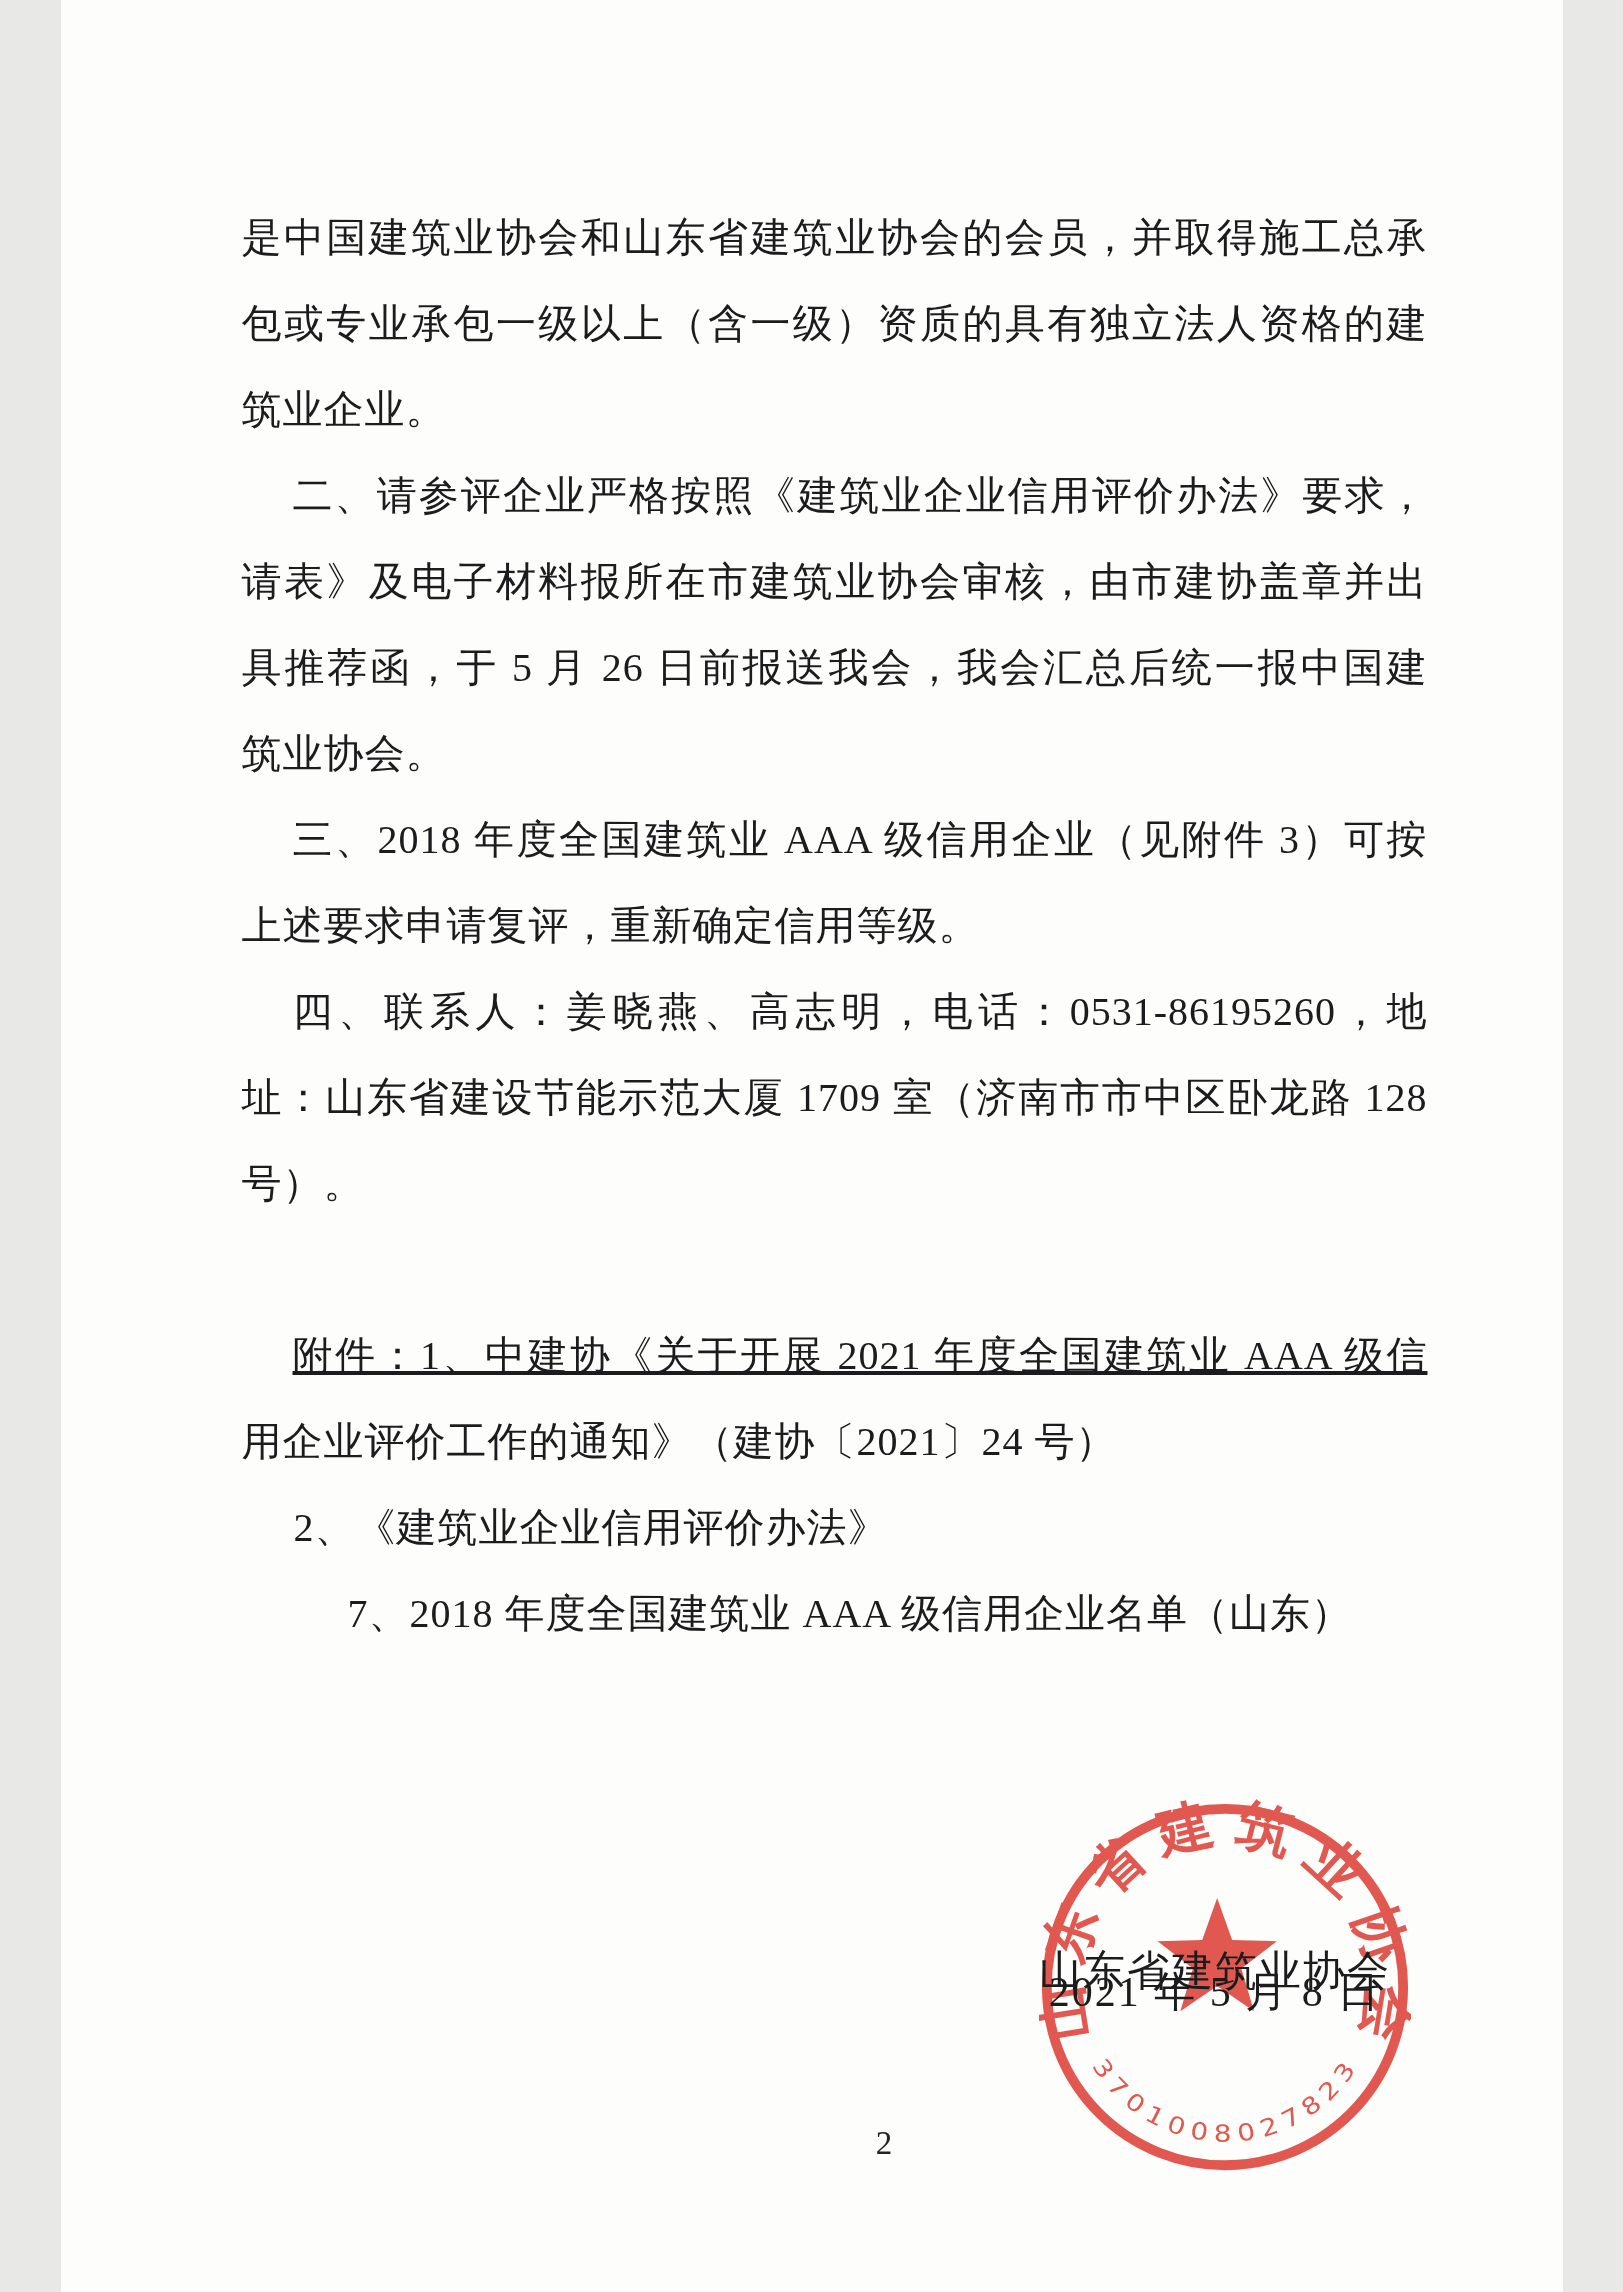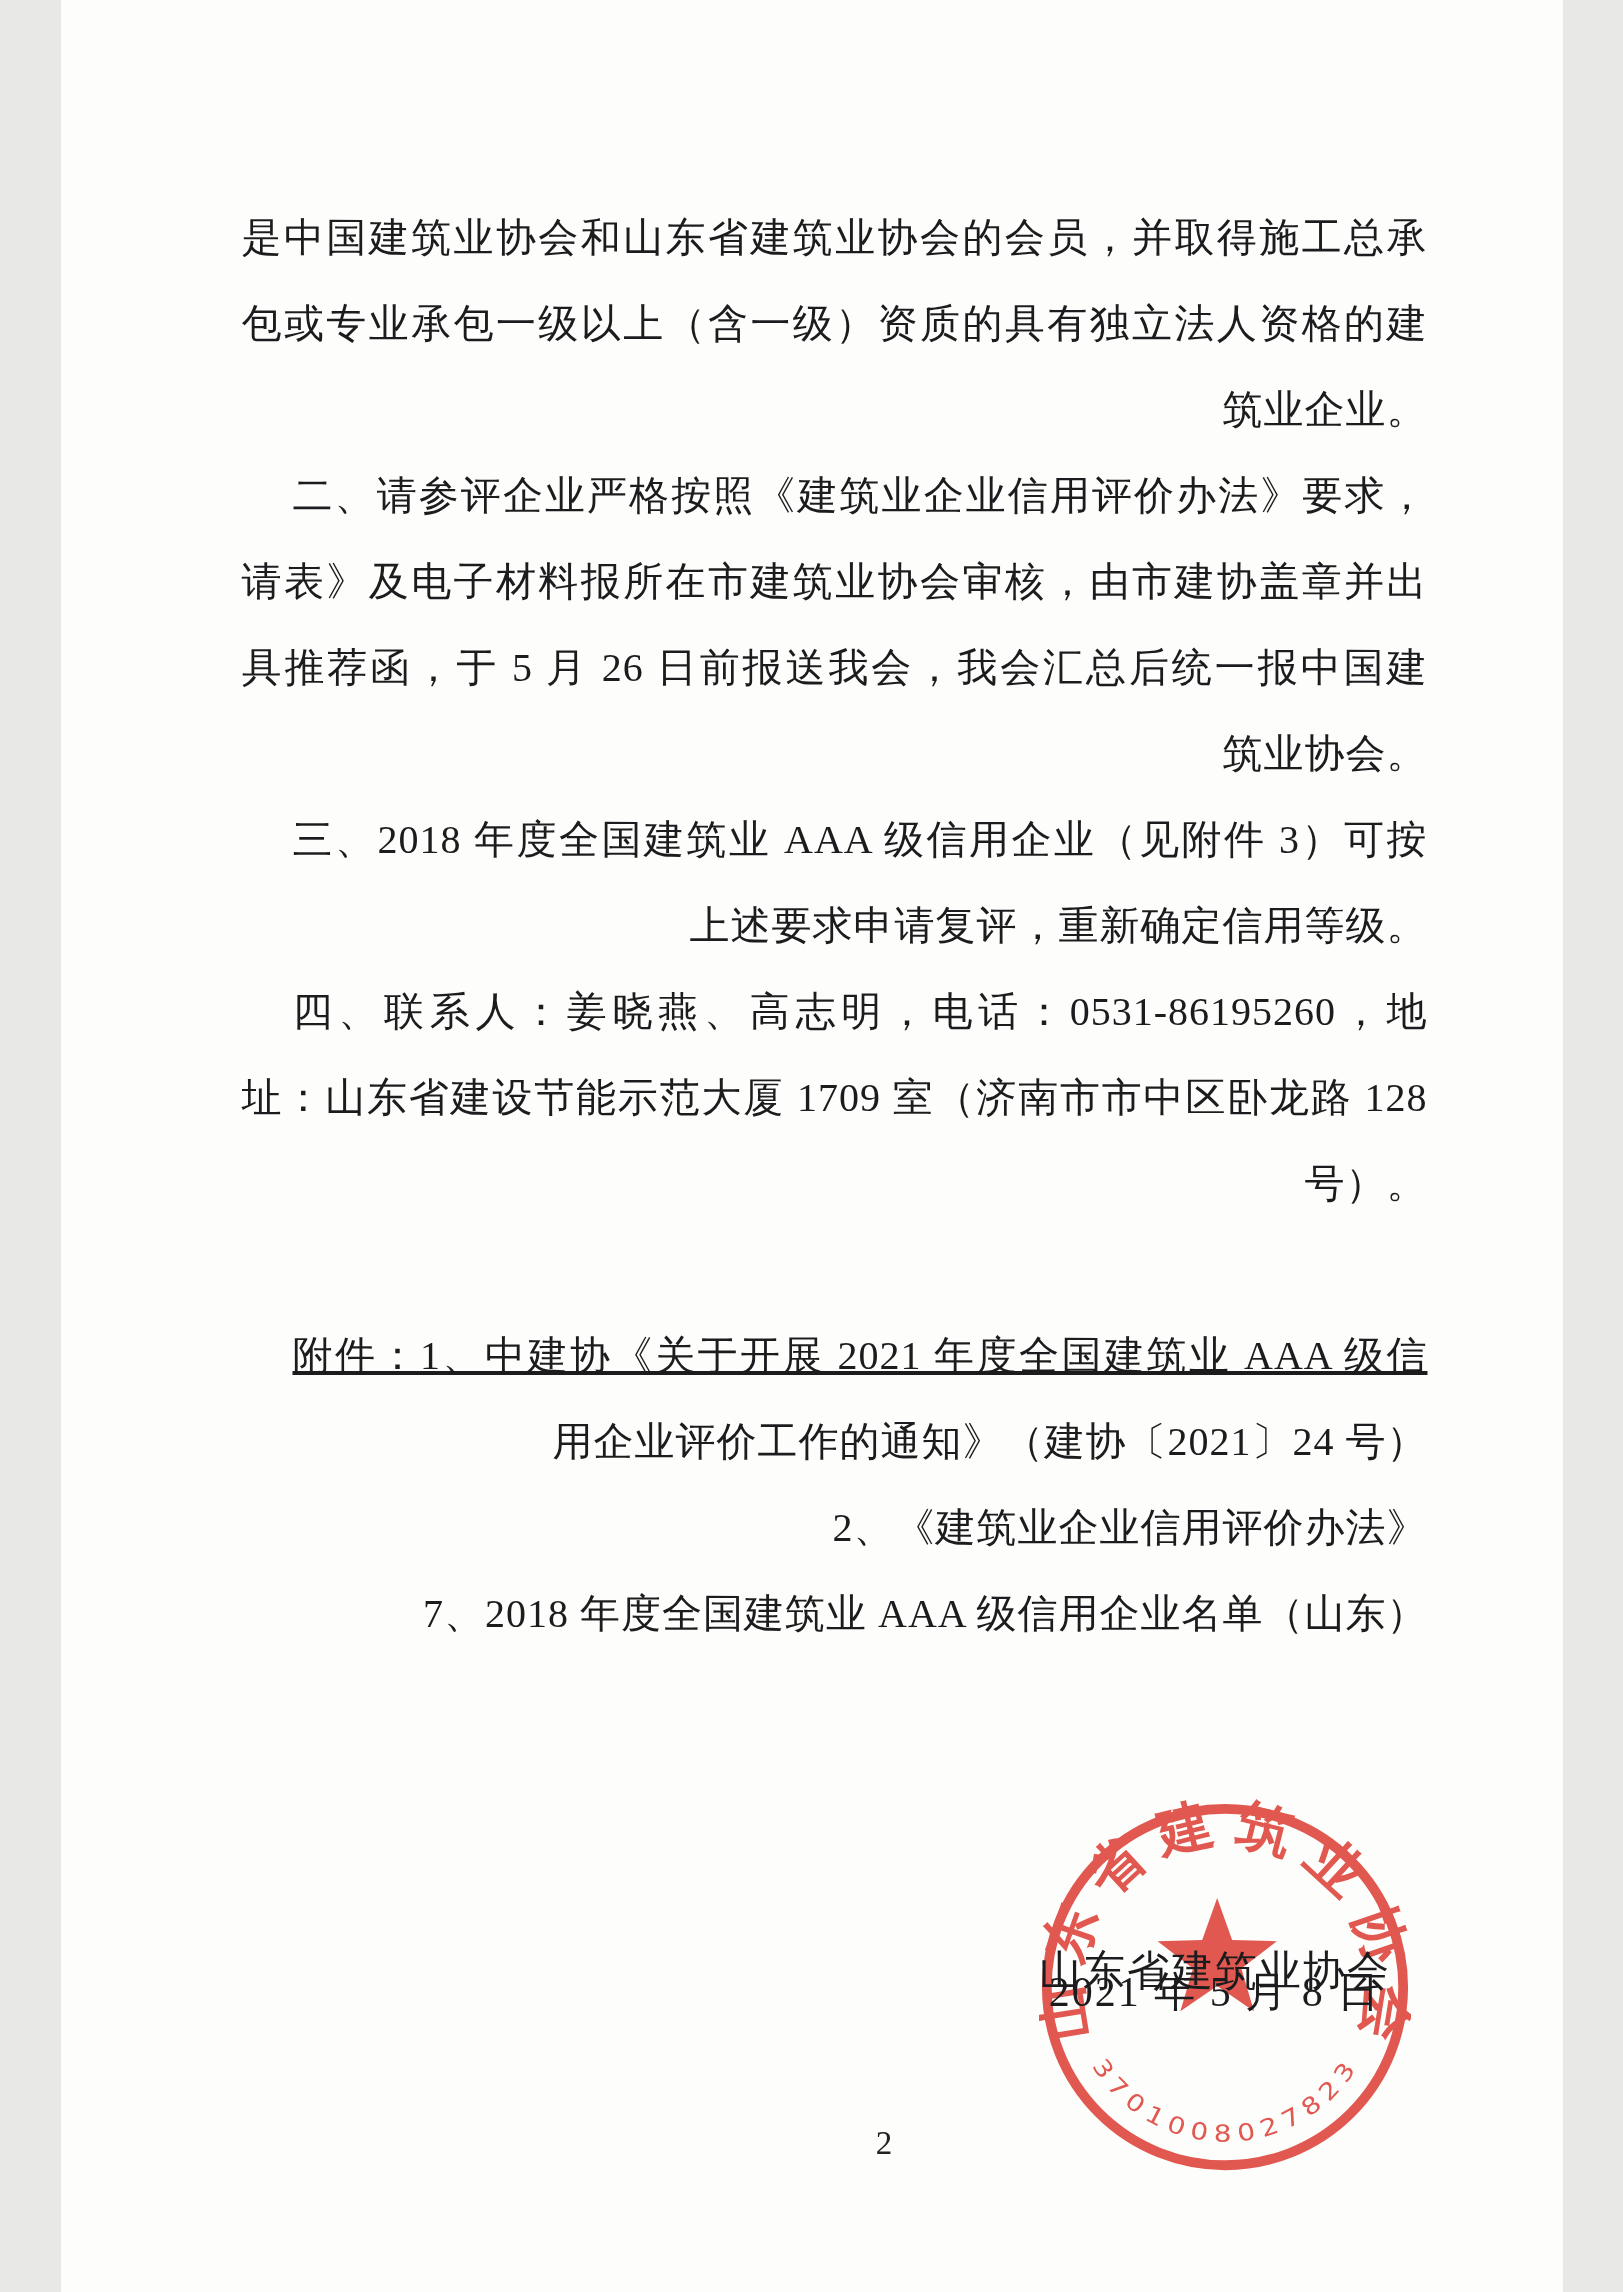--- a/index.html
+++ b/index.html
@@ -15,21 +15,21 @@
   }
   .textblock {
     position: absolute;
     left: 181px;
     top: 195px;
     width: 1186px;
     font-size: 40px;
     line-height: 86px;
     letter-spacing: 1px;
   }
-  .line { min-height: 86px; text-align: right; }
+  .line { min-height: 86px; text-align: left; }
   .fill { text-align: justify; text-align-last: justify; }
   .indent { text-indent: 51px; }
   .gap { margin-top: 86px; text-decoration: underline; }
   .att2 { margin-left: 52px; }
   .att3 { margin-left: 106px; }
   .seal {
     position: absolute;
     left: 978px;
     top: 1794px;
     width: 372px;

